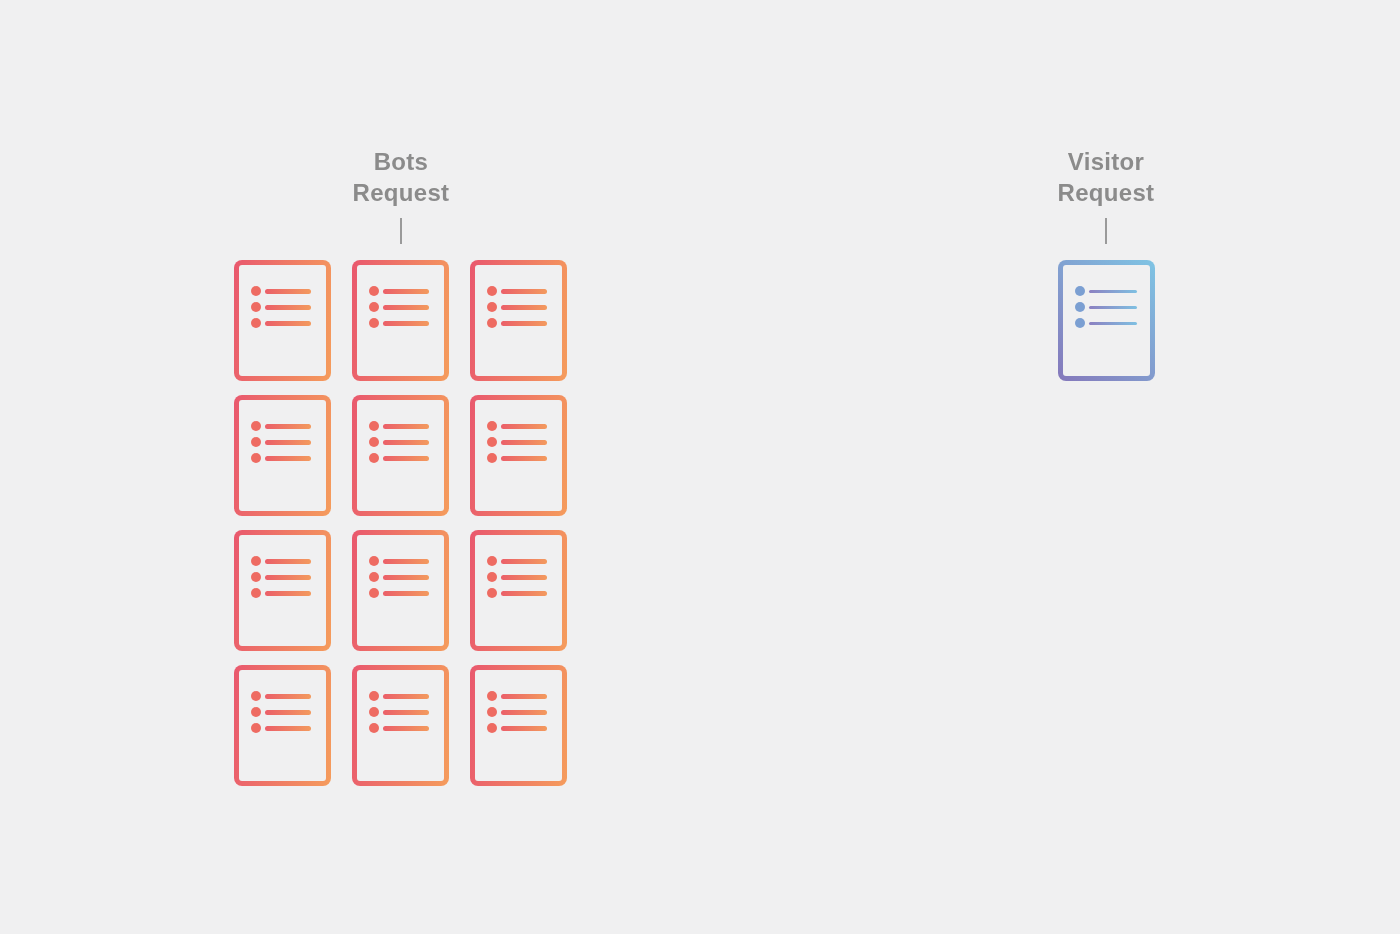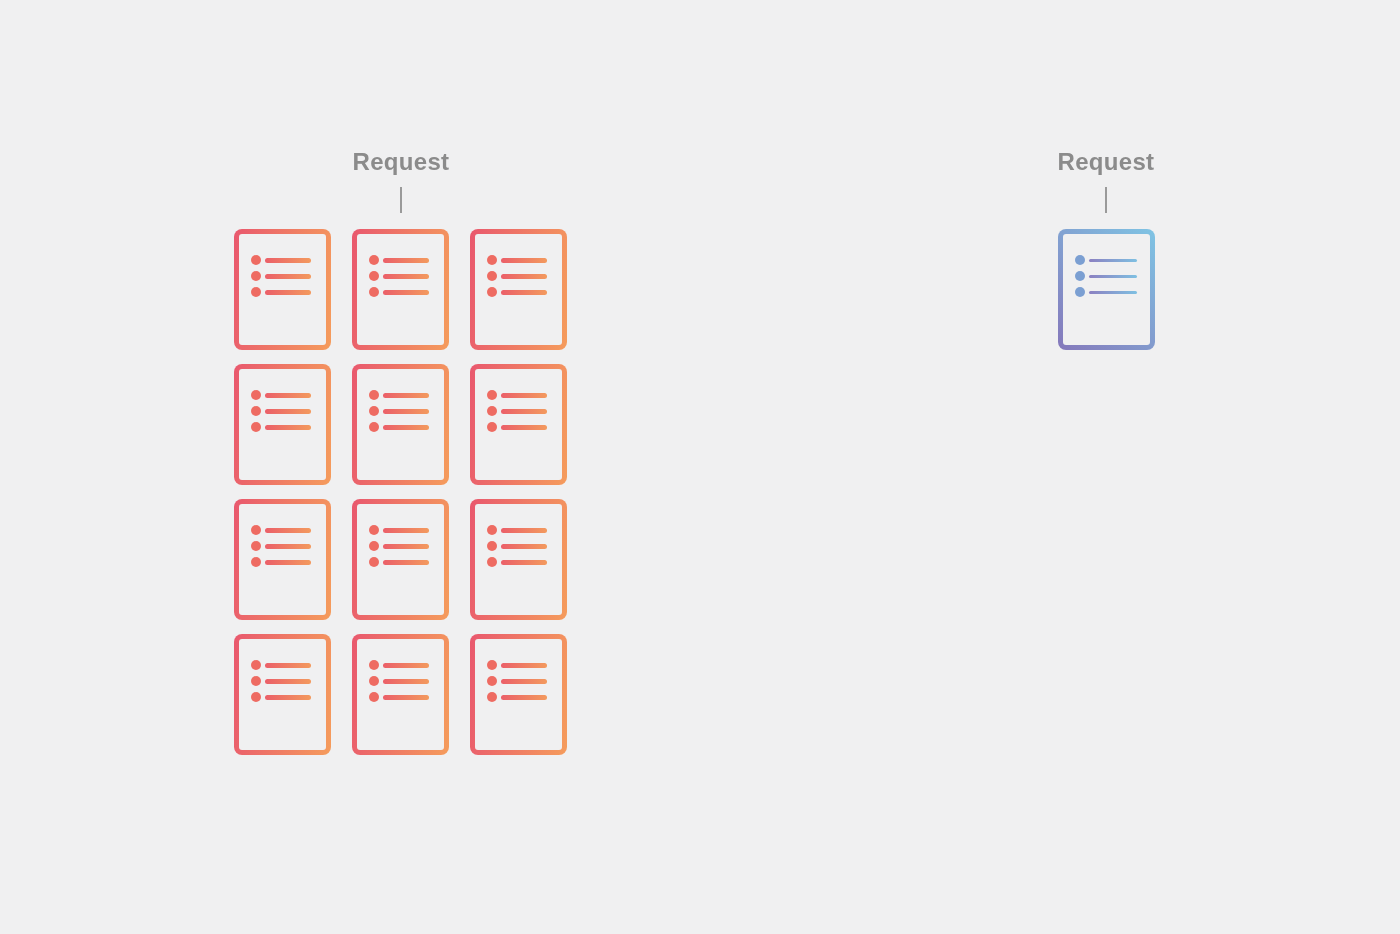--- a/index.html
+++ b/index.html
@@ -76,20 +76,21 @@
     margin-left:4px;width:46px;height:5px;border-radius:3px;
     background-image:linear-gradient(to right,var(--l1),var(--l2));
   }
   .doc-blue .line{height:3px;width:48px;border-radius:2px;}
 </style>
 </head>
 <body>
 
 <section class="group group-bots">
   <div class="label">
+    <div>Bots</div>
     <div>Request</div>
   </div>
   <div class="tick"></div>
   <div class="doc-grid">
       <div class="doc doc-orange">
     <div class="doc-inner">
       <div class="doc-row">
         <span class="dot"></span>
         <span class="line"></span>
       </div>
@@ -277,20 +278,21 @@
         <span class="dot"></span>
         <span class="line"></span>
       </div>
     </div>
   </div>
     </div>
 </section>
 
 <section class="group group-visitor">
   <div class="label">
+    <div>Visitor</div>
     <div>Request</div>
   </div>
   <div class="tick"></div>
   <div class="doc-slot">
       <div class="doc doc-blue">
     <div class="doc-inner">
       <div class="doc-row">
         <span class="dot"></span>
         <span class="line"></span>
       </div>

